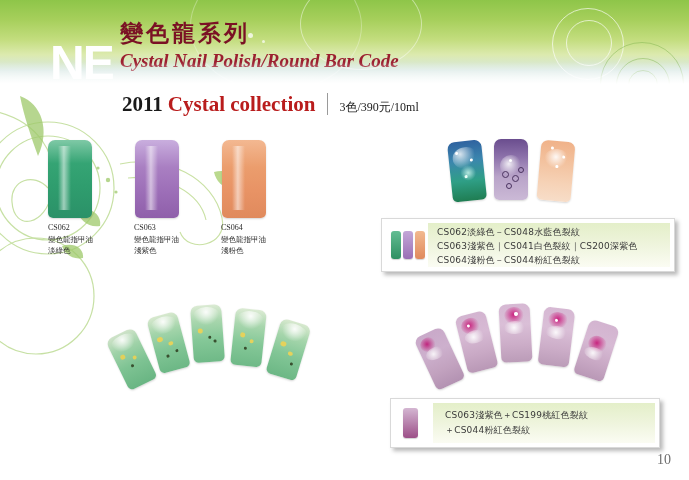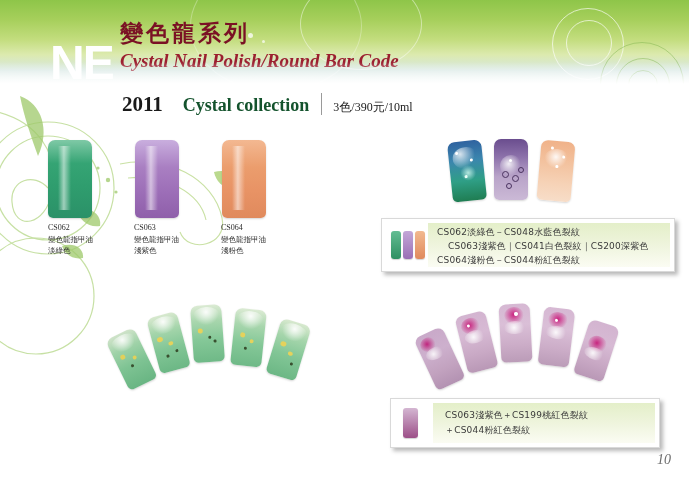--- a/index.html
+++ b/index.html
@@ -29,21 +29,21 @@
   .hdr-cn{position:absolute;left:120px;top:18px;font-size:23px;font-weight:bold;
      color:#7a1124;letter-spacing:3px;
      font-family:"DejaVu Sans","Liberation Sans",sans-serif;}
   .hdr-en{position:absolute;left:120px;top:50px;font-size:19px;font-style:italic;
      color:#9b1f2f;font-family:"Liberation Serif","DejaVu Serif",serif;font-weight:bold;}
 
   
   .title-row{position:absolute;left:122px;top:92px;width:420px;height:30px;}
   .t-year{font-size:21px;font-weight:bold;color:#1a1a1a;
      font-family:"Liberation Serif","DejaVu Serif",serif;}
-  .t-main{font-size:18px;font-weight:bold;color:#14532d;margin-left:20px;
+  .t-main{font-size:21px;font-weight:bold;color:#b91c1c;margin-left:5px;
      font-family:"Liberation Serif","DejaVu Serif",serif;}
   .t-div{display:inline-block;width:1px;height:22px;background:#9a9a9a;
      vertical-align:-4px;margin:0 11px 0 12px;}
   .t-price{font-size:12px;color:#1a1a1a;
      font-family:"Liberation Serif","DejaVu Serif",serif;}
 
   
   .vine{position:absolute;pointer-events:none;}
 
   
@@ -64,21 +64,21 @@
   
   .callout{position:absolute;background:#ffffff;border:1px solid #d9d9d9;
      box-shadow:3px 3px 4px rgba(0,0,0,.28);}
   .callout .panel{position:absolute;top:4px;bottom:4px;right:4px;
      background:linear-gradient(180deg,#e4efc9 0%,#eef4dc 48%,#fbfcf3 100%);}
   .callout .ctext{position:absolute;font-size:9px;color:#3a3a3a;line-height:1.55;
      font-family:"DejaVu Sans","Liberation Sans",sans-serif;letter-spacing:.2px;}
   .mini{position:absolute;border-radius:3px;box-shadow:0 1px 1px rgba(0,0,0,.18);}
 
   .pageno{position:absolute;right:18px;bottom:12px;font-size:14px;color:#6d6d6d;
-     font-style:italic;font-family:"Liberation Serif","DejaVu Serif",serif;}
+     font-family:"Liberation Serif","DejaVu Serif",serif;}
 </style>
 </head>
 <body>
 
 <div class="page">
 
   <div class="header">
     <div class="swirl" style="left:552px;top:8px;width:70px;height:70px;"></div>
     <div class="swirl" style="left:566px;top:20px;width:44px;height:44px;"></div>
     <div class="swirl g" style="left:600px;top:42px;width:82px;height:82px;"></div>
@@ -181,21 +181,21 @@
     <div class="sp" style="left:22px;top:14px;width:3px;height:3px;background:#fff;"></div>
     <div class="sp" style="left:16px;top:24px;width:2.5px;height:2.5px;background:#fff;"></div>
   </div>
 
   <div class="callout" style="left:381px;top:218px;width:292px;height:52px;">
     <div class="panel" style="left:46px;"></div>
     <div class="mini" style="left:9px;top:12px;width:10px;height:28px;background:linear-gradient(180deg,#63bd93,#2e8f62);"></div>
     <div class="mini" style="left:21px;top:12px;width:10px;height:28px;background:linear-gradient(180deg,#c3a7d8,#9a6fb5);"></div>
     <div class="mini" style="left:33px;top:12px;width:10px;height:28px;background:linear-gradient(180deg,#f2b98f,#e08a5d);"></div>
     <div class="ctext" style="left:55px;top:7px;">CS062淡綠色－CS048水藍色裂紋</div>
-    <div class="ctext" style="left:66px;top:21px;">CS063淺紫色｜CS041白色裂紋｜CS200深紫色</div>
+    <div class="ctext" style="left:55px;top:21px;">CS063淺紫色｜CS041白色裂紋｜CS200深紫色</div>
     <div class="ctext" style="left:55px;top:35px;">CS064淺粉色－CS044粉紅色裂紋</div>
   </div>
 
   <div class="nail" style="left:116px;top:331px;width:31px;height:56px;transform:rotate(-26deg);
        background:linear-gradient(180deg,#cfe3c9 0%,#9fd2a8 28%,#7ec393 60%,#69b583 100%);">
     <div class="sp" style="left:2px;top:2px;width:27px;height:16px;background:radial-gradient(circle at 50% 30%,rgba(255,255,255,.9),rgba(255,255,255,0) 70%);"></div>
     <div class="sp" style="left:6px;top:20px;width:5px;height:5px;background:#e2d05a;"></div>
     <div class="sp" style="left:17px;top:26px;width:4px;height:4px;background:#e2d05a;"></div>
     <div class="sp" style="left:12px;top:33px;width:3px;height:3px;background:#39502f;"></div>
   </div>

